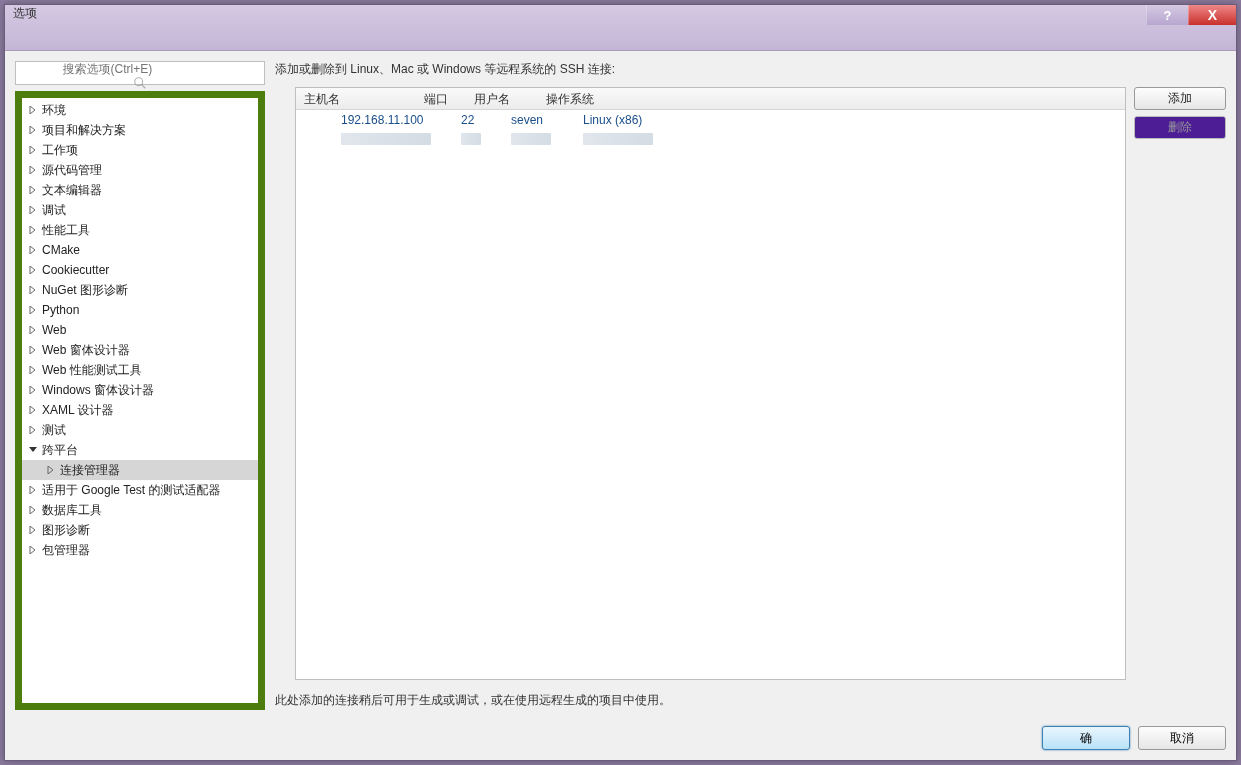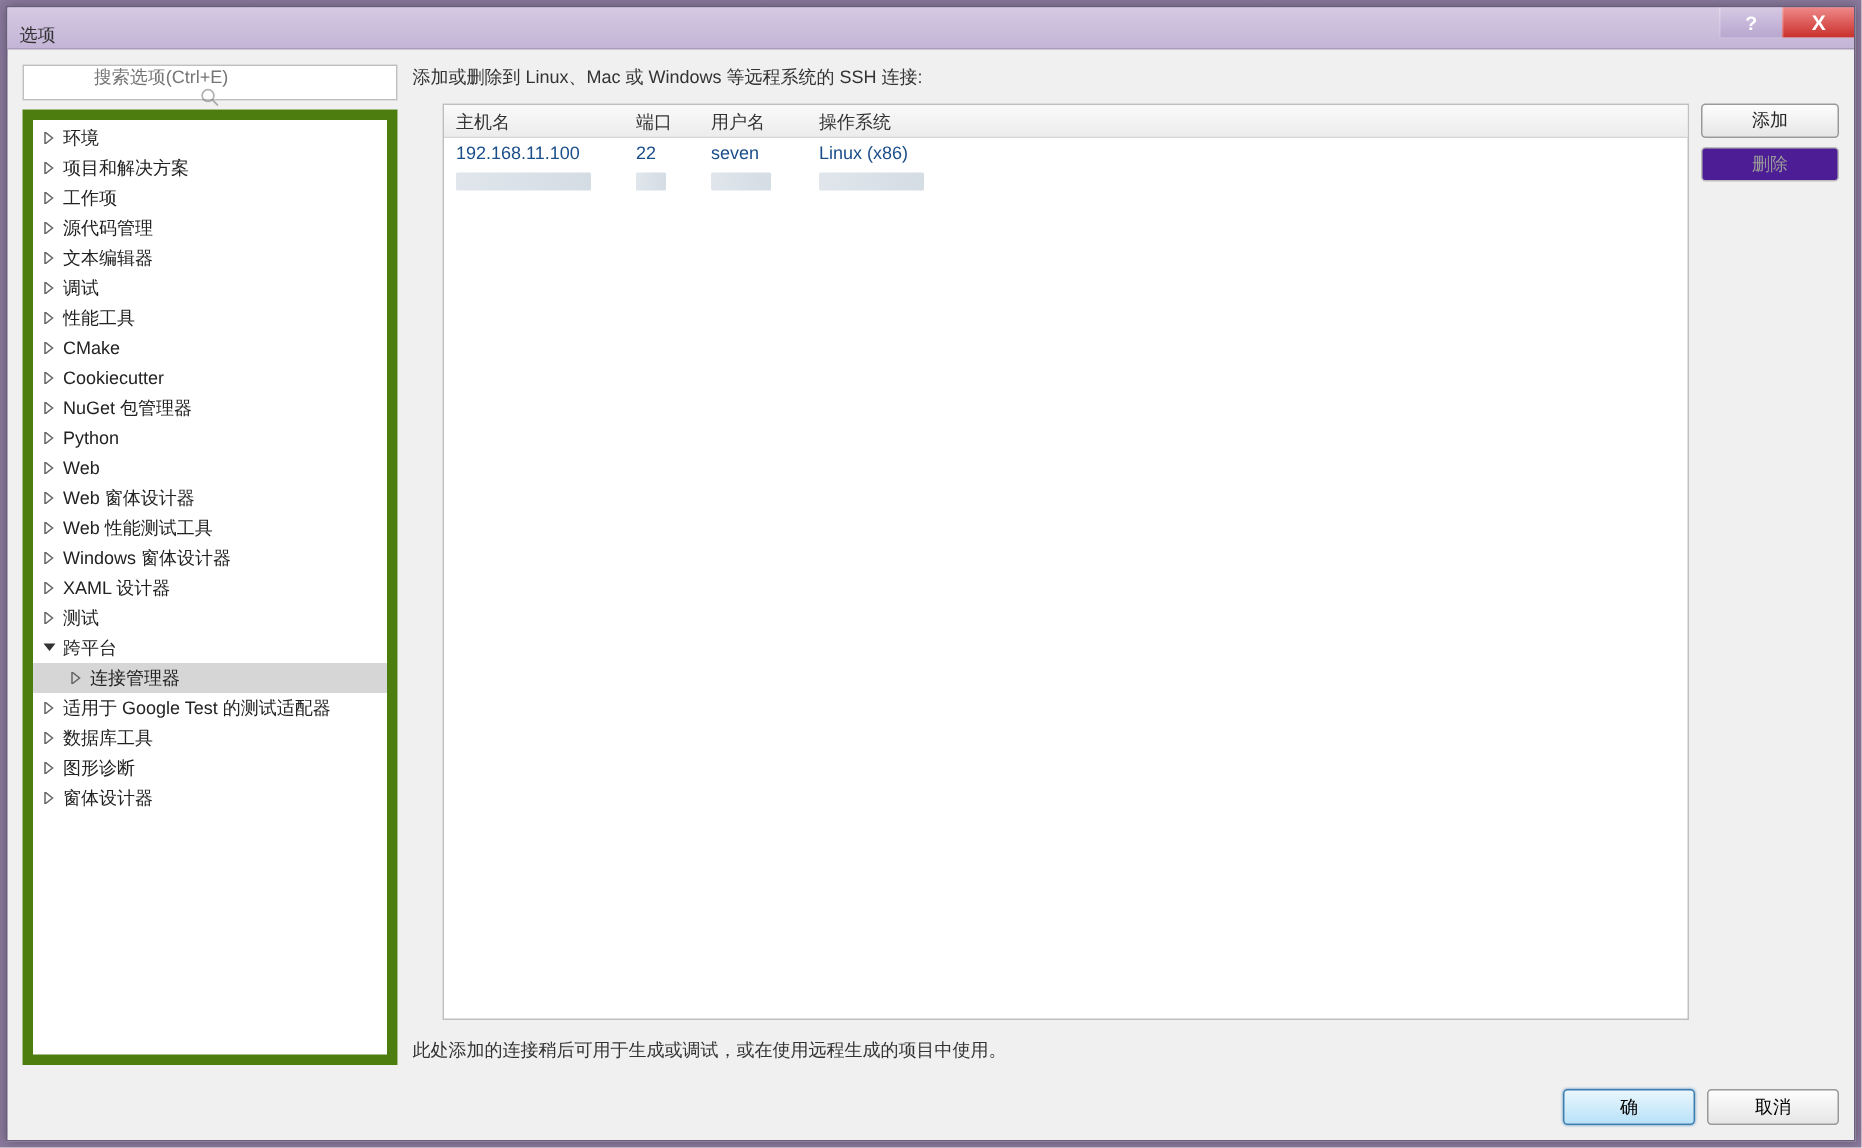--- a/index.html
+++ b/index.html
@@ -15,24 +15,24 @@
 .dialog {
   width: 1233px;
   height: 757px;
   background: #f0f0f0;
   border: 1px solid #6a5d7c;
   display: flex;
   flex-direction: column;
   box-shadow: 0 0 8px rgba(0,0,0,0.3);
 }
 .titlebar {
-  height: 28px;
+  height: 46px;
   background: linear-gradient(to bottom, #d5c9e3, #c4b5d6);
   display: flex;
-  align-items: flex-end;
+  align-items: flex-start;
   justify-content: space-between;
   border-bottom: 1px solid #a99cbb;
   padding-left: 8px;
 }
 .titlebar-title {
   color: #333;
   font-size: 12px;
 }
 .titlebar-buttons {
   display: flex;
@@ -171,20 +171,21 @@
 }
 .col-host { width: 120px; }
 .col-port { width: 50px; }
 .col-user { width: 72px; }
 .col-os { flex: 1; }
 .table-body { flex: 1; }
 .table-row {
   display: flex;
   height: 20px;
   align-items: center;
+  margin-left: 37px;
 }
 .table-cell {
   padding: 2px 8px;
   color: #1a4e8a;
 }
 .table-row.blurred .table-cell {
   position: relative;
 }
 .blur-block {
   display: inline-block;
@@ -336,21 +337,21 @@
                 </svg>
               </span>
               <span class="tree-label">Cookiecutter</span>
             </div>
             <div class="tree-item">
               <span class="tree-arrow">
                 <svg width="8" height="8" viewBox="0 0 8 8">
                   <path d="M1 0 L6 4 L1 8 Z" fill="none" stroke="#666" stroke-width="1"></path>
                 </svg>
               </span>
-              <span class="tree-label">NuGet 包管理器</span>
+              <span class="tree-label">NuGet 图形诊断</span>
             </div>
             <div class="tree-item">
               <span class="tree-arrow">
                 <svg width="8" height="8" viewBox="0 0 8 8">
                   <path d="M1 0 L6 4 L1 8 Z" fill="none" stroke="#666" stroke-width="1"></path>
                 </svg>
               </span>
               <span class="tree-label">Python</span>
             </div>
             <div class="tree-item">
@@ -440,21 +441,21 @@
                 </svg>
               </span>
               <span class="tree-label">图形诊断</span>
             </div>
             <div class="tree-item">
               <span class="tree-arrow">
                 <svg width="8" height="8" viewBox="0 0 8 8">
                   <path d="M1 0 L6 4 L1 8 Z" fill="none" stroke="#666" stroke-width="1"></path>
                 </svg>
               </span>
-              <span class="tree-label">窗体设计器</span>
+              <span class="tree-label">包管理器</span>
             </div>
           </div>
       </div>
 
       <div class="right-panel">
         <div class="description">添加或删除到 Linux、Mac 或 Windows 等远程系统的 SSH 连接:</div>
 
         <div class="right-main">
           <div class="table-container">
             <div class="table-header">

